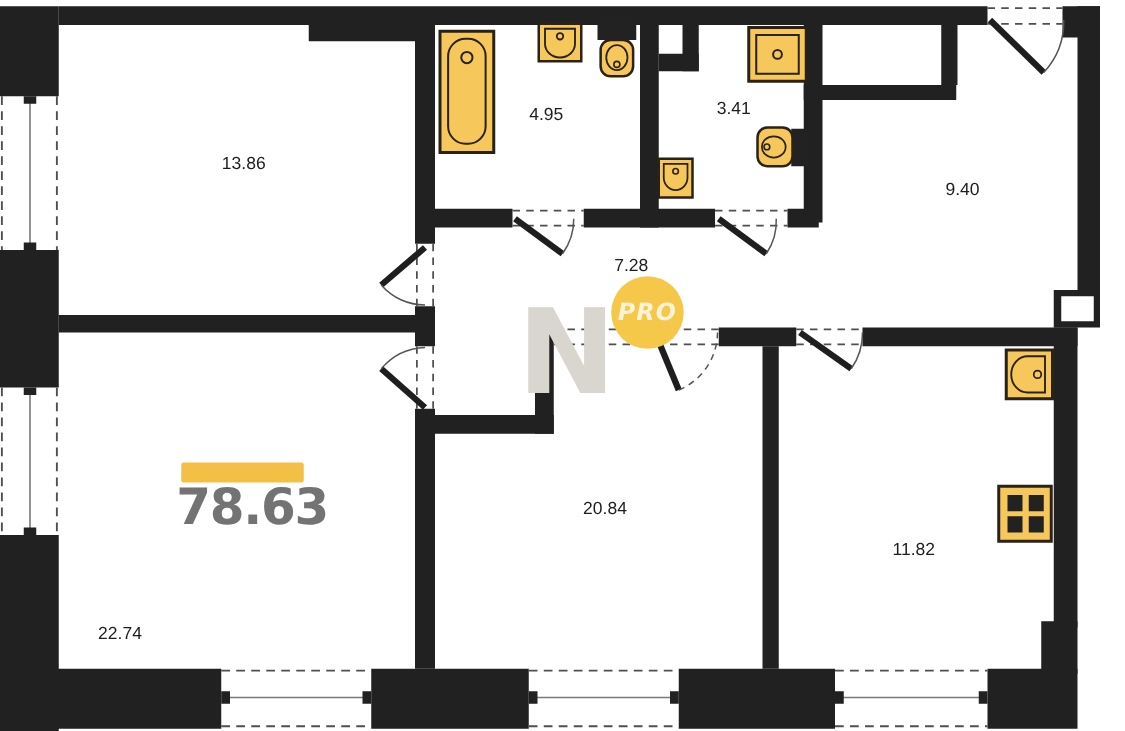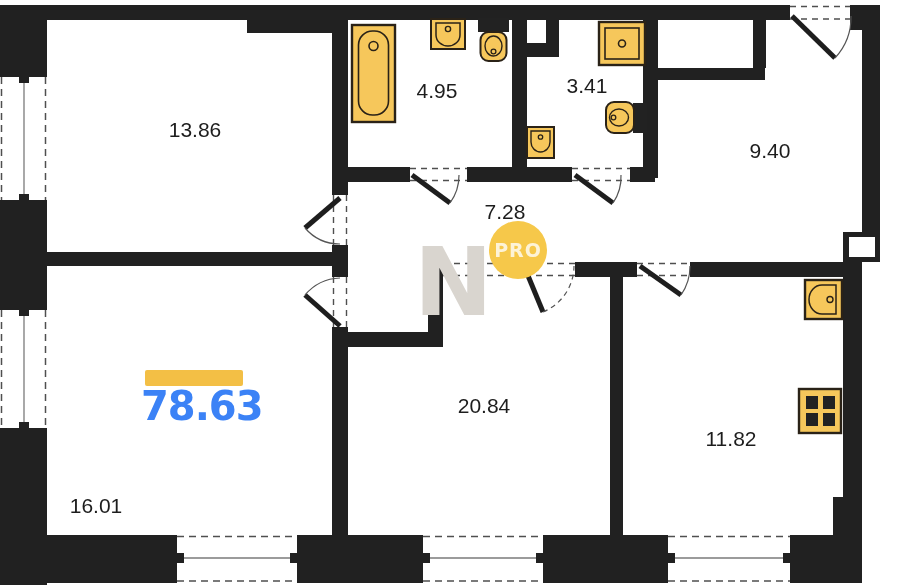--- a/index.html
+++ b/index.html
@@ -4,43 +4,43 @@
 <style>
   html,body{margin:0;padding:0;background:#ffffff;}
   .plan{
     position:relative;width:900px;height:585px;background:#fff;overflow:hidden;
     font-family:"Liberation Sans", sans-serif;
   }
   .w{position:absolute;background:var(--wall,#212121);}
   svg.overlay{position:absolute;left:0;top:0;pointer-events:none;}
   .room-label{
     position:absolute;transform:translate(-50%,-50%);
-    font-size:21px;color:#1d1d1d;letter-spacing:0px;white-space:nowrap;
+    font-size:14px;color:#1d1d1d;letter-spacing:0px;white-space:nowrap;
   }
   .total-bar{
     position:absolute;left:145px;top:370px;width:98px;height:16px;
     background:var(--accent,#f3bf45);border-radius:2px;
   }
   .total-value{
     position:absolute;left:141px;top:383px;width:110px;
     font-family:"DejaVu Sans", sans-serif;font-weight:700;font-size:40px;
-    color:#3b82f6;letter-spacing:-1px;
+    color:#737373;letter-spacing:-1px;
   }
   .wm-letter{
     position:absolute;left:414px;top:236px;
     font-family:"DejaVu Sans", sans-serif;font-weight:700;font-size:94px;line-height:94px;
     color:#d9d5cf;
   }
   .wm-badge{
     position:absolute;left:489px;top:221px;width:58px;height:58px;border-radius:50%;
     background:var(--badge,#f6c84a);display:flex;align-items:center;justify-content:center;
   }
   .wm-badge span{
     font-family:"DejaVu Sans", sans-serif;font-weight:700;font-size:19px;
-    color:rgba(255,255,255,0.78);letter-spacing:1px;
+    color:rgba(255,255,255,0.78);letter-spacing:1px;font-style:italic;
   }
 </style>
 </head>
 <body>
 
 <div class="plan">
 
   <div class="w" style="left:0;top:5px;width:47px;height:72px;"></div>
   <div class="w" style="left:47px;top:5px;width:743px;height:15px;"></div>
   <div class="w" style="left:247px;top:18px;width:101px;height:15px;"></div>
@@ -209,21 +209,21 @@
   </svg>
 
   <div id="room-labels">
       <div class="room-label" style="left: 195px; top: 130px;">13.86</div>
       <div class="room-label" style="left: 437px; top: 91px;">4.95</div>
       <div class="room-label" style="left: 587px; top: 86px;">3.41</div>
       <div class="room-label" style="left: 770px; top: 151px;">9.40</div>
       <div class="room-label" style="left: 505px; top: 212px;">7.28</div>
       <div class="room-label" style="left: 484px; top: 406px;">20.84</div>
       <div class="room-label" style="left: 731px; top: 396px; margin-top: 43px;">11.82</div>
-      <div class="room-label" style="left: 96px; top: 506px;">16.01</div>
+      <div class="room-label" style="left: 96px; top: 506px;">22.74</div>
     </div>
 
   <div class="total-bar"></div>
   <div class="total-value">78.63</div>
 
   <div class="wm-letter">N</div>
   <div class="wm-badge">
     <span>PRO</span>
   </div>
 

